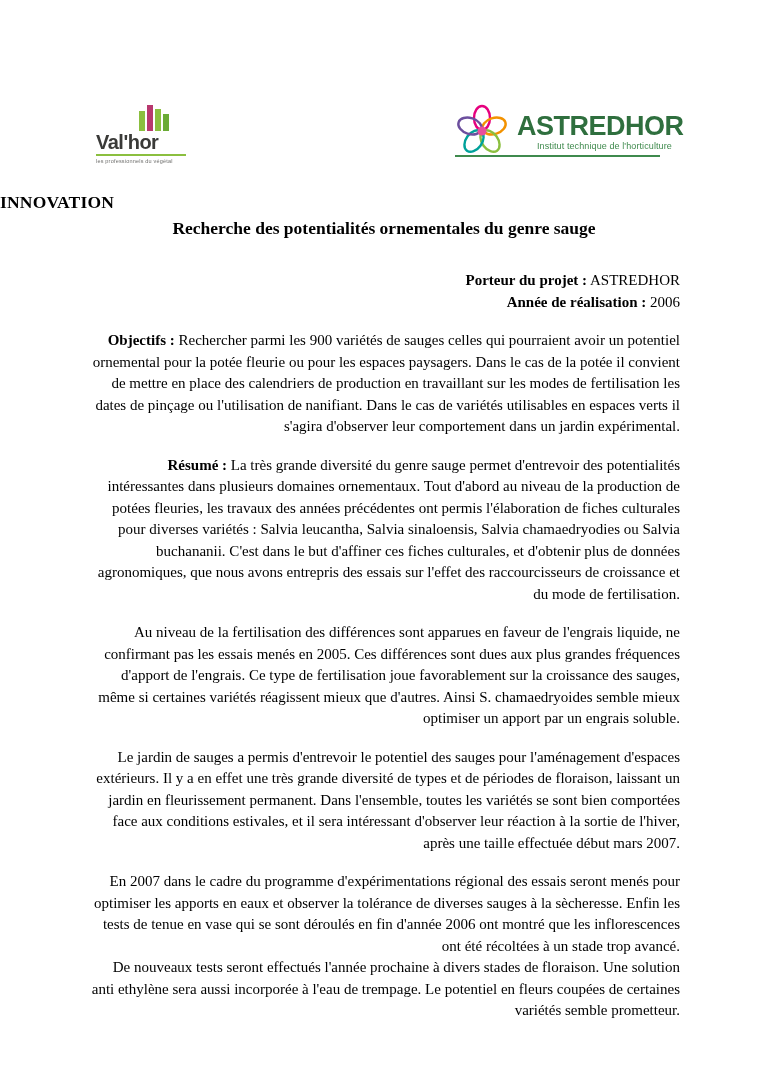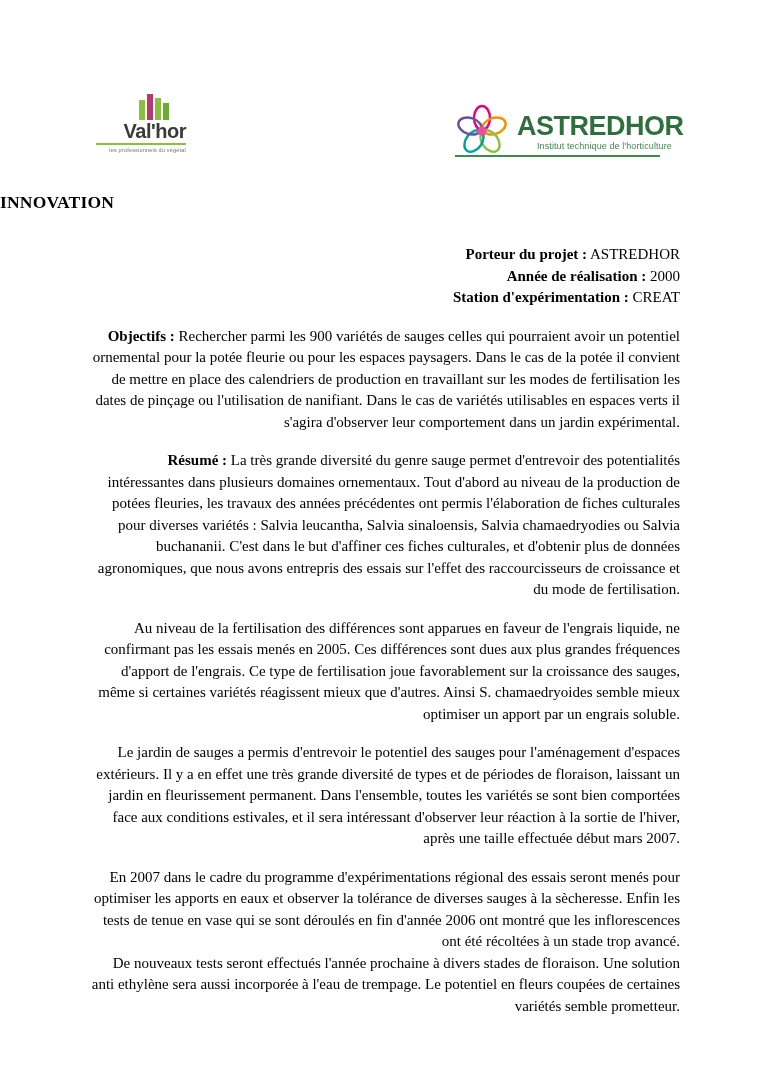--- a/index.html
+++ b/index.html
@@ -25,23 +25,23 @@
 
   
   .logo-row {
     position: relative;
     height: 110px;
     margin: 0;
   }
   .valhor-logo {
     position: absolute;
     left: 96px;
-    top: 94px;
+    top: 105px;
     width: 90px;
-    text-align: right;
+    text-align: left;
   }
   .valhor-bars {
     display: flex;
     justify-content: center;
     align-items: flex-end;
     height: 26px;
     gap: 2px;
     margin-left: 26px;
   }
   .valhor-bars span {
@@ -186,35 +186,32 @@
       </div>
       <div class="astr-text">
         <div class="astr-title">ASTREDHOR</div>
         <div class="astr-sub">Institut technique de l'horticulture</div>
       </div>
     </div>
     <div class="astr-underline"></div>
   </div>
 
   <div class="doc-title">INNOVATION</div>
+  <div class="doc-subtitle">Recherche des potentialités ornementales du genre sauge</div>
 
   <div class="content">
 
     <div class="meta">
       <div>
         <b>Porteur du projet :</b>
         <span>ASTREDHOR</span>
       </div>
       <div>
         <b>Année de réalisation :</b>
-        <span>2000</span>
-      </div>
-      <div>
-        <b>Station d'expérimentation :</b>
-        <span>CREAT</span>
+        <span>2006</span>
       </div>
     </div>
 
     <p class="block"><b class="lead">Objectifs :</b><span> Rechercher parmi les 900 variétés de sauges celles qui pourraient avoir un potentiel ornemental pour la potée fleurie ou pour les espaces paysagers. Dans le cas de la potée il convient de mettre en place des calendriers de production en travaillant sur les modes de fertilisation les dates de pinçage ou l'utilisation de nanifiant. Dans le cas de variétés utilisables en espaces verts il s'agira d'observer leur comportement dans un jardin expérimental.</span></p>
 
     <p class="block"><b class="lead">Résumé :</b><span> La très grande diversité du genre sauge permet d'entrevoir des potentialités intéressantes dans plusieurs domaines ornementaux. Tout d'abord au niveau de la production de potées fleuries, les travaux des années précédentes ont permis l'élaboration de fiches culturales pour diverses variétés : Salvia leucantha, Salvia sinaloensis, Salvia chamaedryodies ou Salvia buchananii. C'est dans le but d'affiner ces fiches culturales, et d'obtenir plus de données agronomiques, que nous avons entrepris des essais sur l'effet des raccourcisseurs de croissance et du mode de fertilisation.</span></p>
 
     <p class="block">
       <span>Au niveau de la fertilisation des différences sont apparues en faveur de l'engrais liquide, ne confirmant pas les essais menés en 2005. Ces différences sont dues aux plus grandes fréquences d'apport de l'engrais. Ce type de fertilisation joue favorablement sur la croissance des sauges, même si certaines variétés réagissent mieux que d'autres. Ainsi S. chamaedryoides semble mieux optimiser un apport par un engrais soluble.</span>
     </p>

